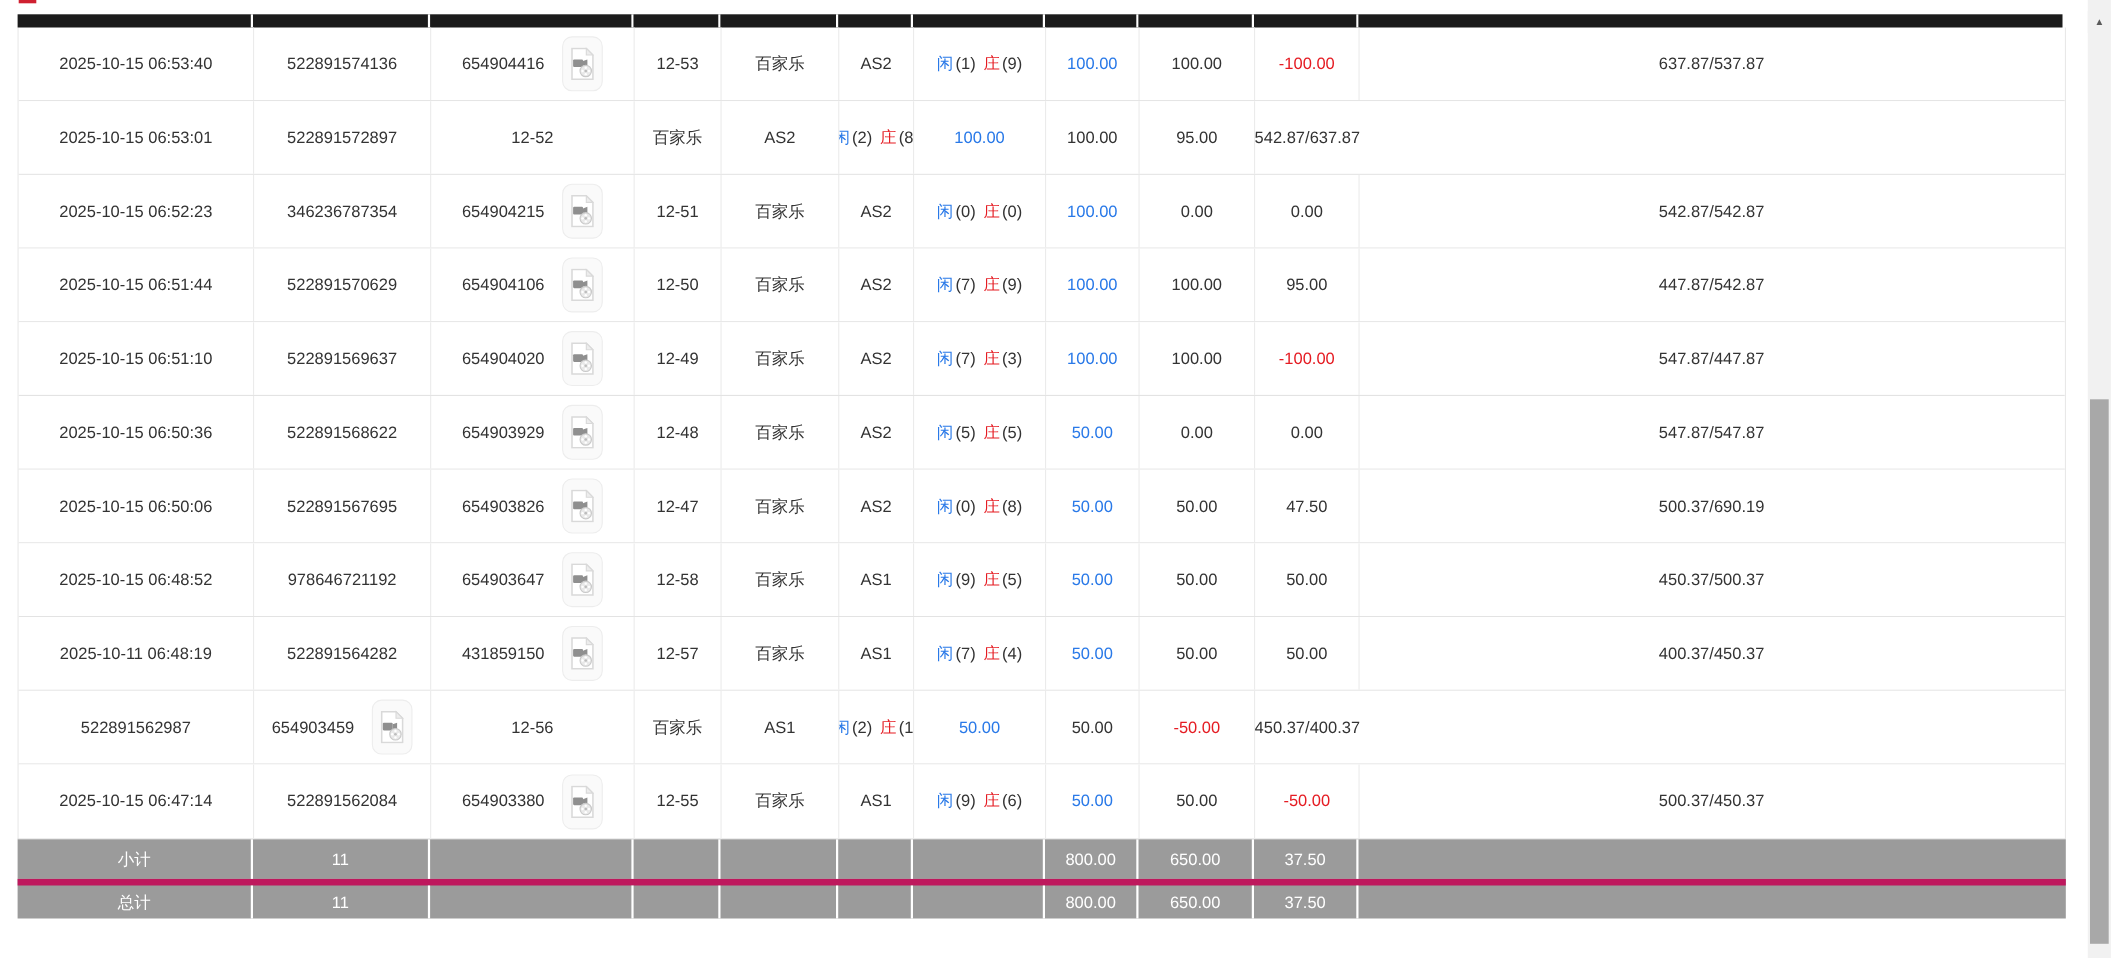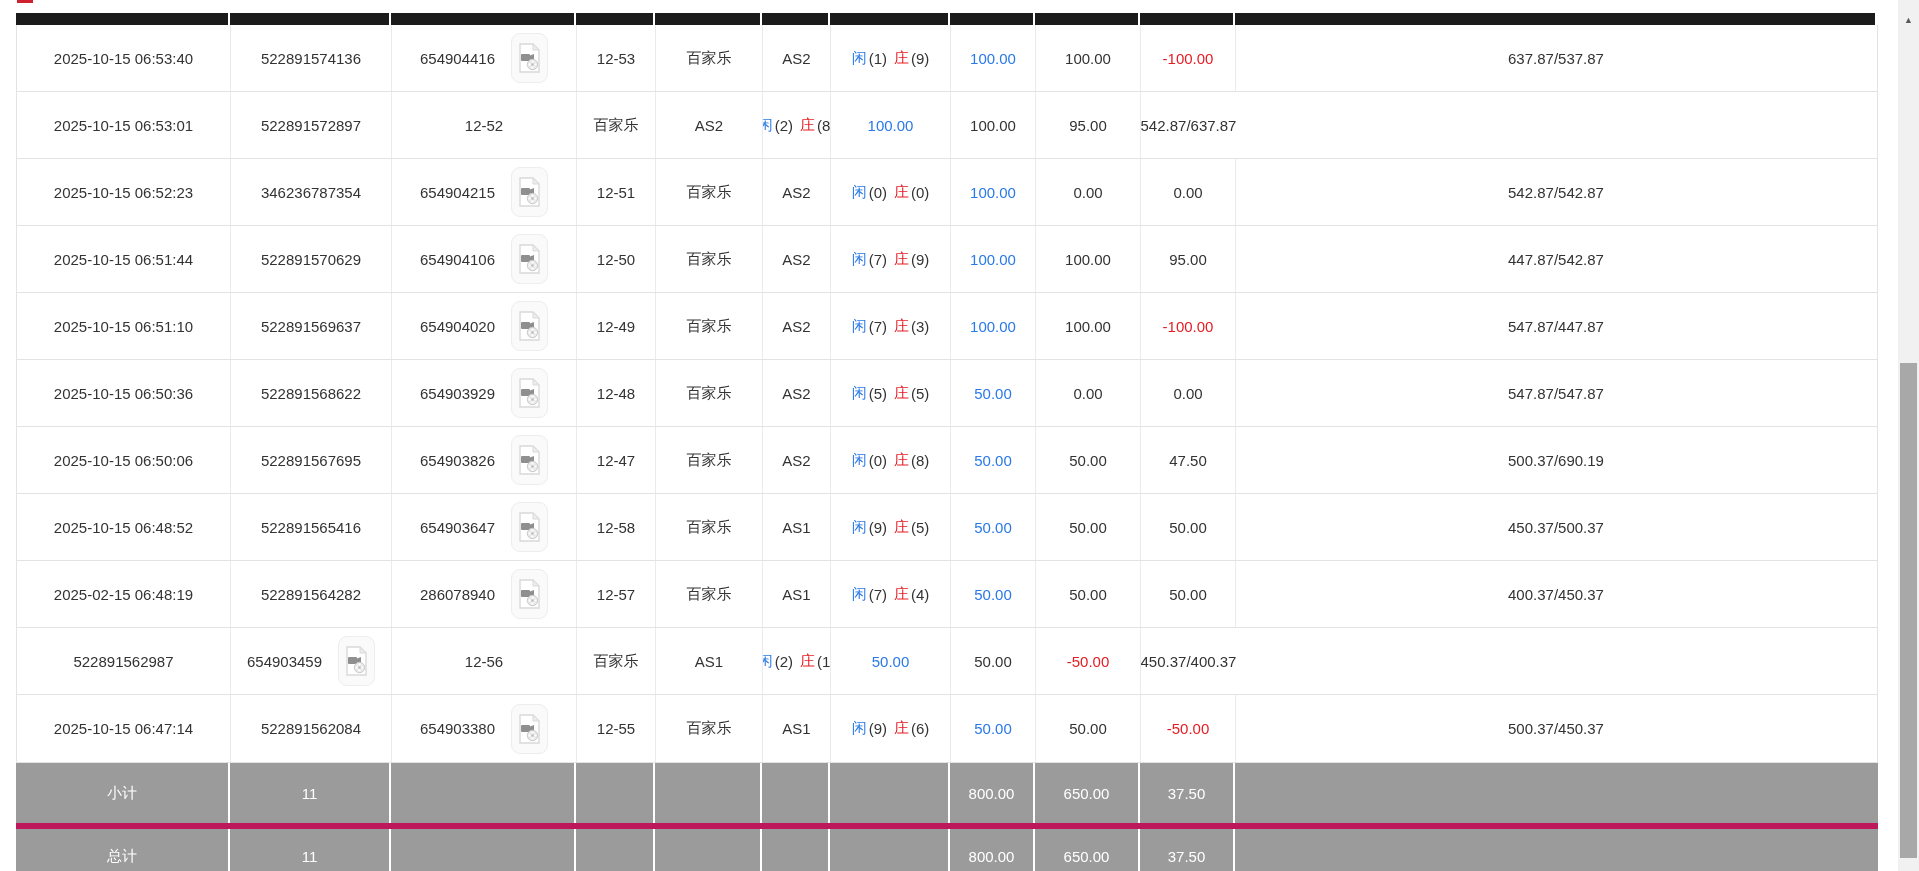--- a/index.html
+++ b/index.html
@@ -32,21 +32,21 @@
   .bet-link { color:#2979e8; cursor:pointer; }
 
   .game-cell { gap:16px; }
   .video-btn { width:37px; height:50px; border-radius:9px; background:#fafafa; border:1px solid #ededed;
                display:flex; align-items:center; justify-content:center; cursor:pointer; padding:0; }
 
   .result-cell span { margin:0 1px; }
   .result-cell .grp { margin-right:6px; }
 
   
-  .footer-row { height:60px; background:#9b9b9b; }
+  .footer-row { height:36px; background:#9b9b9b; }
   .footer-row .fcell { display:flex; align-items:center; justify-content:center; font-size:15px;
                        color:#ffffff; border-right:2px solid #ffffff; }
   .footer-row .fcell:last-child { border-right:none; }
   .footer-row.total { border-top:6px solid #be185d; }
 
   
   .scrollbar { position:absolute; right:0; top:0; width:21px; height:871px; background:#f1f1f1; }
   .sb-up { position:absolute; top:10px; left:0; width:21px; height:20px; display:flex; align-items:center;
            justify-content:center; font-size:9px; color:#5a5a5a; cursor:pointer; background:#f1f1f1; }
   .sb-thumb { position:absolute; left:2px; top:363px; width:17px; height:495px; background:#a8a8a8; cursor:pointer; }
@@ -417,21 +417,21 @@
           </div>
           <div class="cell">
             <span>500.37/690.19</span>
           </div>
         </div>
         <div class="grid-row row">
           <div class="cell">
             <span>2025-10-15 06:48:52</span>
           </div>
           <div class="cell">
-            <span>522891565416</span>
+            <span>978646721192</span>
           </div>
           <div class="cell game-cell">
             <span>654903647</span>
             <button class="video-btn">
               <svg width="23" height="30" viewBox="0 0 23 30">
                 <path d="M2 1 h13 l6 6 v22 h-19 z" fill="#ffffff" stroke="#d9d9d9" stroke-width="1.4"></path>
                 <path d="M15 1 v6 h6 z" fill="#ededed" stroke="#d9d9d9" stroke-width="1"></path>
                 <rect x="3" y="11" width="9" height="7" rx="1" fill="#8f8f8f"></rect>
                 <polygon points="12,12.5 16,11 16,18 12,16.5" fill="#8f8f8f"></polygon>
                 <circle cx="14.5" cy="21.5" r="5.2" fill="#e9e9e9" stroke="#c9c9c9"></circle>
@@ -466,27 +466,27 @@
           </div>
           <div class="cell">
             <span class="dark">50.00</span>
           </div>
           <div class="cell">
             <span>450.37/500.37</span>
           </div>
         </div>
         <div class="grid-row row">
           <div class="cell">
-            <span>2025-02-15 06:48:19</span>
+            <span>2025-10-11 06:48:19</span>
           </div>
           <div class="cell">
             <span>522891564282</span>
           </div>
           <div class="cell game-cell">
-            <span>286078940</span>
+            <span>431859150</span>
             <button class="video-btn">
               <svg width="23" height="30" viewBox="0 0 23 30">
                 <path d="M2 1 h13 l6 6 v22 h-19 z" fill="#ffffff" stroke="#d9d9d9" stroke-width="1.4"></path>
                 <path d="M15 1 v6 h6 z" fill="#ededed" stroke="#d9d9d9" stroke-width="1"></path>
                 <rect x="3" y="11" width="9" height="7" rx="1" fill="#8f8f8f"></rect>
                 <polygon points="12,12.5 16,11 16,18 12,16.5" fill="#8f8f8f"></polygon>
                 <circle cx="14.5" cy="21.5" r="5.2" fill="#e9e9e9" stroke="#c9c9c9"></circle>
                 <circle cx="14.5" cy="21.5" r="1.2" fill="#bdbdbd"></circle>
                 <circle cx="14.5" cy="18.6" r="1.1" fill="#ffffff"></circle>
                 <circle cx="14.5" cy="24.4" r="1.1" fill="#ffffff"></circle>

